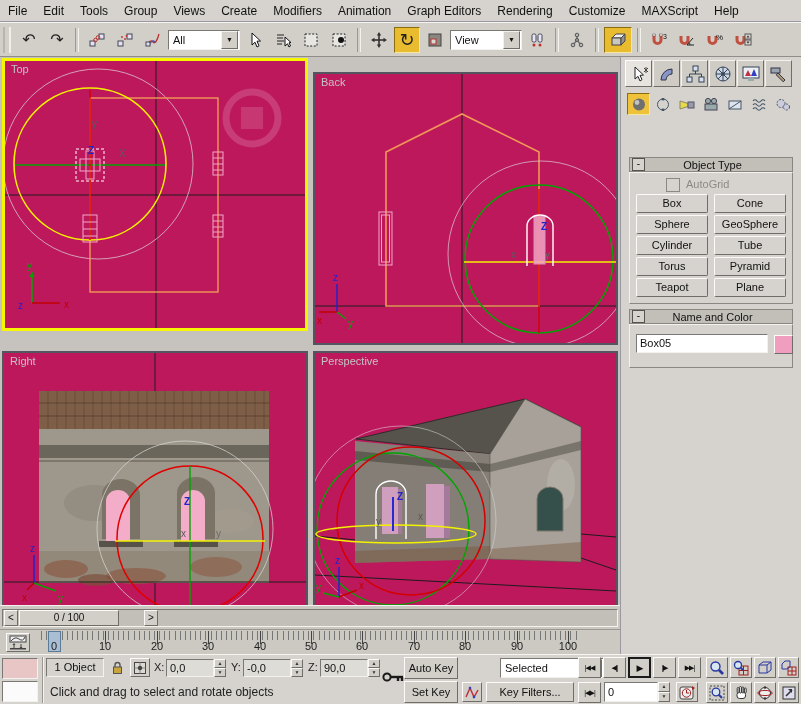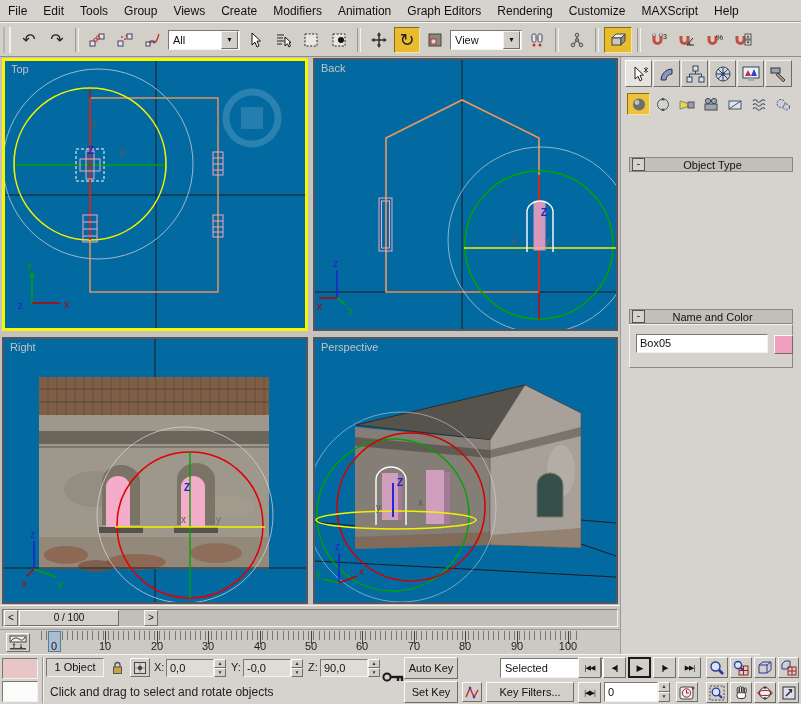--- a/index.html
+++ b/index.html
@@ -12,22 +12,22 @@
   .toolbar{position:absolute;left:0;top:22px;width:801px;height:35px;background:#d2cfc9;border-top:1px solid #f6f4f0;border-bottom:1px solid #8f8d88;display:flex;align-items:center;padding-left:3px;box-sizing:border-box;gap:2px;}
   .tbtn{width:26px;height:26px;display:flex;align-items:center;justify-content:center;background:#d2cfc9;border:1px solid #d2cfc9;box-sizing:border-box;font-size:16px;color:#222;}
   .tbtn.on{background:#e9bb2e;border-color:#8a6d10 #f6e6a0 #f6e6a0 #8a6d10;}
   .tsep{width:2px;height:24px;border-left:1px solid #9a9890;border-right:1px solid #f4f2ee;margin:0 3px;}
   .grip{width:4px;height:26px;border-left:2px solid #b8b5ae;border-right:2px solid #f1efe9;margin-right:3px;}
   .dd{height:20px;background:#fff;border:1px solid;border-color:#7a7872 #f4f2ee #f4f2ee #7a7872;display:flex;align-items:center;box-sizing:border-box;}
   .dd .txt{flex:1;padding:0 4px;font-size:11px;white-space:nowrap;overflow:hidden;}
   .dd .arw{width:15px;height:16px;background:#d2cfc9;border:1px solid;border-color:#f4f2ee #6f6d68 #6f6d68 #f4f2ee;font-size:7px;display:flex;align-items:center;justify-content:center;margin-right:1px;}
   
   .vparea{position:absolute;left:0;top:57px;width:620px;height:548px;background:#c6c3be;}
-  .vp{position:absolute;background:#0369a1;box-sizing:border-box;}
-  .vp.inactive{border:2px solid #55555f;}
+  .vp{position:absolute;background:#be185d;box-sizing:border-box;}
+  .vp.inactive{border:2px solid #55555f;margin-top:14px;}
   .vp.active{border:3px solid #f6f600;}
   .vplabel{position:absolute;left:6px;top:2px;color:#c4c4c4;font-size:11px;z-index:5;}
   .vp svg{position:absolute;left:0;top:0;}
   
   .cmdpanel{position:absolute;left:620px;top:57px;width:181px;height:597px;background:#d6d3ce;border-left:1px solid #9a98a0;box-sizing:border-box;}
   .cptab{position:absolute;top:3px;width:27px;height:27px;background:#cfccc6;border:1px solid;border-color:#f4f2ee #6f6d68 #6f6d68 #f4f2ee;display:flex;align-items:center;justify-content:center;box-sizing:border-box;}
   .cptab.on{background:#e7e4df;border-color:#fff #6f6d68 #6f6d68 #fff;}
   .cpcat{position:absolute;top:36px;width:23px;height:22px;background:#d6d3ce;border:1px solid #d6d3ce;display:flex;align-items:center;justify-content:center;box-sizing:border-box;}
   .cpcat.on{background:#eec23a;border-color:#8a6d10 #f6e6a0 #f6e6a0 #8a6d10;}
   .rollhead{position:absolute;left:8px;width:164px;height:15px;background:#c2bfb9;border:1px solid #88867f;box-sizing:border-box;display:flex;align-items:center;font-size:11px;}
@@ -494,20 +494,34 @@
           <circle cx="6" cy="6.5" r="4" fill="#ccd" stroke="#456" stroke-dasharray="2,1.3"></circle>
           <circle cx="11.5" cy="10" r="3" fill="#ccd" stroke="#456" stroke-dasharray="2,1.3"></circle>
         </svg>
       </div>
 
 
     <div class="rollhead" style="top:100px">
       <span class="minus">-</span>
       <span class="rtitle">Object Type</span>
     </div>
+    <div class="rollbody" style="top:115px;height:132px">
+      <div class="abs" style="left:36px;top:5px;width:12px;height:12px;border:1px solid #8a8880;background:#d6d3ce;"></div>
+      <span class="abs" style="left:56px;top:5px;color:#8c8a86;">AutoGrid</span>
+      <div class="obtn" style="left:6px;top:21px">Box</div>
+      <div class="obtn" style="left:84px;top:21px">Cone</div>
+      <div class="obtn" style="left:6px;top:42px">Sphere</div>
+      <div class="obtn" style="left:84px;top:42px">GeoSphere</div>
+      <div class="obtn" style="left:6px;top:63px">Cylinder</div>
+      <div class="obtn" style="left:84px;top:63px">Tube</div>
+      <div class="obtn" style="left:6px;top:84px">Torus</div>
+      <div class="obtn" style="left:84px;top:84px">Pyramid</div>
+      <div class="obtn" style="left:6px;top:105px">Teapot</div>
+      <div class="obtn" style="left:84px;top:105px">Plane</div>
+    </div>
 
     <div class="rollhead" style="top:252px">
       <span class="minus">-</span>
       <span class="rtitle">Name and Color</span>
     </div>
     <div class="rollbody" style="top:267px;height:44px">
       <div class="abs sunken" style="left:6px;top:9px;width:132px;height:19px;background:#fff;line-height:17px;padding-left:3px;">Box05</div>
       <div class="abs" style="left:144px;top:10px;width:17px;height:17px;background:#ef9ebf;border:1px solid;border-color:#fbfaf8 #6f6d68 #6f6d68 #fbfaf8;"></div>
     </div>
   </div>

